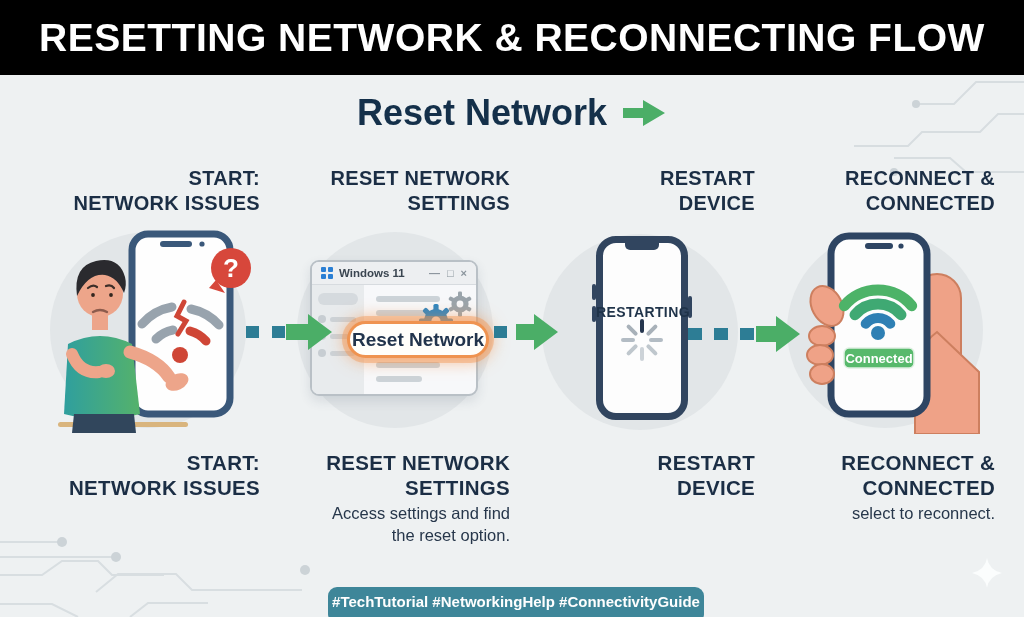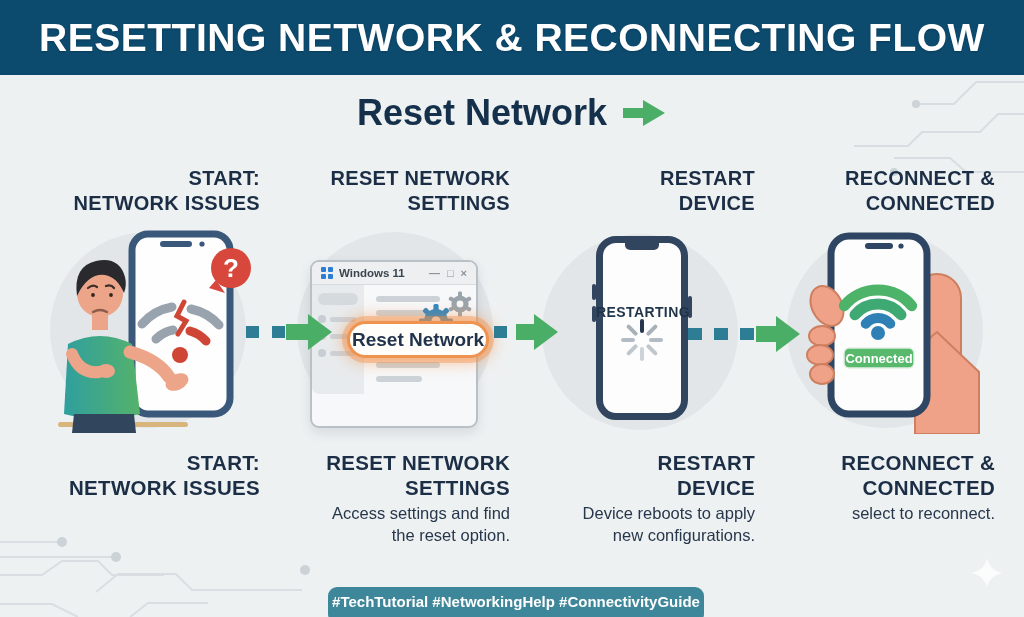--- a/index.html
+++ b/index.html
@@ -5,21 +5,21 @@
   * { margin:0; padding:0; box-sizing:border-box; }
   html,body { background:#cfd6d9; }
   .canvas {
     position:relative; width:1024px; height:617px; overflow:hidden;
     background:#eef1f2;
     font-family:"Liberation Sans", sans-serif;
   }
   
   .header {
     position:absolute; left:0; top:0; width:1024px; height:75px;
-    background:#0c4a6e; display:flex; align-items:center; justify-content:center;
+    background:#000000; display:flex; align-items:center; justify-content:center;
   }
   .header-title {
     color:#ffffff; font-size:39px; font-weight:800; letter-spacing:.5px;
     text-shadow:0 1px 2px rgba(0,0,0,.18); white-space:nowrap;
   }
   
   .subtitle {
     position:absolute; left:0; top:92px; width:1024px; text-align:center;
     font-size:36px; font-weight:800; color:#14304a;
     display:flex; align-items:center; justify-content:center; gap:16px;
@@ -34,21 +34,21 @@
   
   .halo { position:absolute; width:196px; height:196px; border-radius:50%; background:#e2e6e8; }
   .halo1 { left:50px;  top:232px; }
   .halo2 { left:297px; top:232px; }
   .halo3 { left:542px; top:234px; }
   .halo4 { left:787px; top:232px; }
   .illus { position:absolute; width:230px; height:212px; }
   .il1 { left:30px; top:222px; } .il4 { left:765px; top:222px; }
   
   .window {
-    position:absolute; left:310px; top:260px; width:168px; height:168px;
+    position:absolute; left:310px; top:260px; width:168px; height:136px;
     background:#f7f8fa; border:2px solid #b9c0c6; border-radius:9px;
     box-shadow:0 5px 12px rgba(40,60,80,.12);
   }
   .titlebar {
     height:23px; background:#edeff1; border-bottom:1px solid #d7dbdf;
     border-radius:7px 7px 0 0; display:flex; align-items:center; padding:0 9px; gap:6px;
   }
   .win-logo { width:12px; height:12px; display:grid; grid-template-columns:1fr 1fr; grid-template-rows:1fr 1fr; gap:1.5px; }
   .win-logo span { background:#2a7fd4; border-radius:1px; }
   .win-title { font-size:11.5px; font-weight:700; color:#3a4550; }
@@ -357,24 +357,20 @@
   </div>
   <div class="col cx3 cap-head">
     <div>RECONNECT &amp;</div>
     <div>CONNECTED</div>
   </div>
 
   <div class="col cx1 cap-desc">
     <div>Access settings and find</div>
     <div>the reset option.</div>
   </div>
-  <div class="col cx2 cap-desc">
-    <div>Device reboots to apply</div>
-    <div>new configurations.</div>
-  </div>
   <div class="col cx3 cap-desc">
     <div>select to reconnect.</div>
   </div>
 
   <div class="footer">
     <span>#TechTutorial #NetworkingHelp #ConnectivityGuide</span>
   </div>
 
 </div>
 

